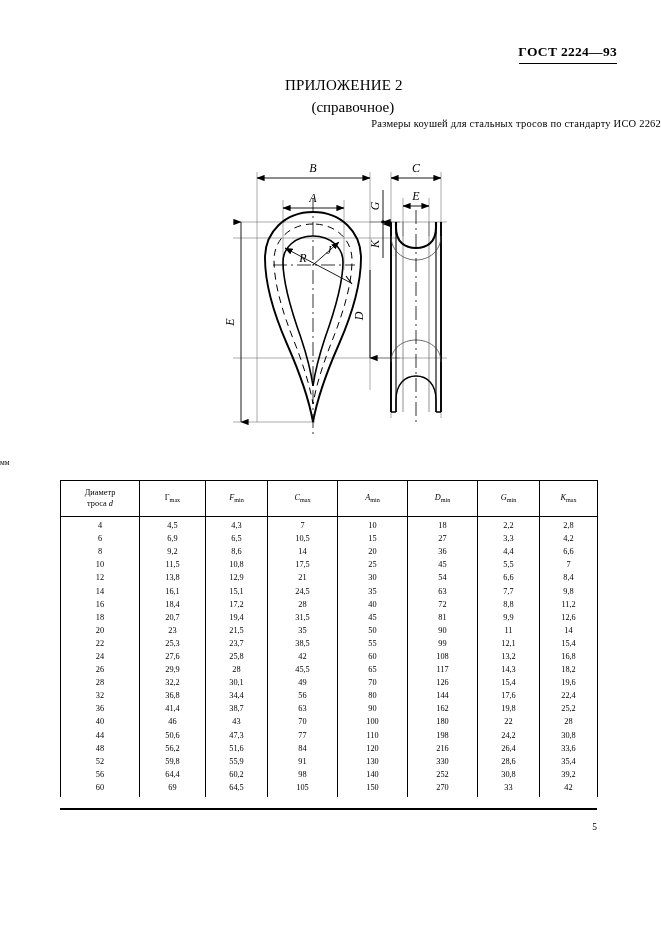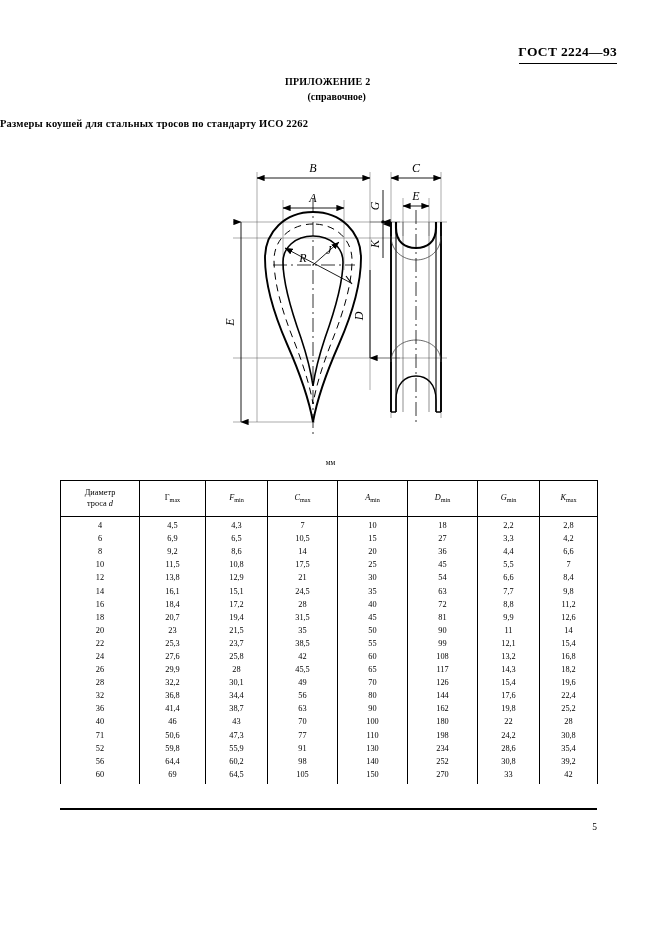--- a/index.html
+++ b/index.html
@@ -40,61 +40,59 @@
     top: 63px;
     width: 98px;
     height: 1px;
     background: #000;
   }
 
   .appendix-block {
     position: absolute;
     left: 285px;
     top: 75px;
-    font-size: 10px;
+    font-size: 15px;
     line-height: 1.45;
-    font-weight: bold;
   }
   .appendix-title {
     text-align: left;
     letter-spacing: 0.2px;
   }
   .appendix-sub {
     text-align: center;
     padding-left: 18px;
   }
 
   .doc-title {
     position: absolute;
     left: 0;
     top: 118px;
     width: 661px;
-    text-align: left;
+    text-align: right;
     font-size: 10.5px;
-    font-weight: bold;
+    font-weight: normal;
     letter-spacing: 0.2px;
   }
 
   
   .drawing {
     position: absolute;
     left: 215px;
     top: 150px;
     width: 250px;
     height: 290px;
   }
   .drawing svg { display: block; }
 
   
   .units-note {
     position: absolute;
     left: 0;
     top: 458px;
     width: 661px;
-    text-align: center;
     font-size: 7.5px;
   }
 
   
   .table-wrap {
     position: absolute;
     left: 60px;
     top: 480px;
     width: 537px;
   }
@@ -504,36 +502,46 @@
             <td class="thick-r">40</td>
             <td>46</td>
             <td>43</td>
             <td>70</td>
             <td>100</td>
             <td class="thick-r">180</td>
             <td>22</td>
             <td>28</td>
           </tr>
           <tr>
-            <td class="thick-r">71</td>
+            <td class="thick-r">44</td>
             <td>50,6</td>
             <td>47,3</td>
             <td>77</td>
             <td>110</td>
             <td class="thick-r">198</td>
             <td>24,2</td>
             <td>30,8</td>
           </tr>
           <tr>
+            <td class="thick-r">48</td>
+            <td>56,2</td>
+            <td>51,6</td>
+            <td>84</td>
+            <td>120</td>
+            <td class="thick-r">216</td>
+            <td>26,4</td>
+            <td>33,6</td>
+          </tr>
+          <tr>
             <td class="thick-r">52</td>
             <td>59,8</td>
             <td>55,9</td>
             <td>91</td>
             <td>130</td>
-            <td class="thick-r">234</td>
+            <td class="thick-r">330</td>
             <td>28,6</td>
             <td>35,4</td>
           </tr>
           <tr>
             <td class="thick-r">56</td>
             <td>64,4</td>
             <td>60,2</td>
             <td>98</td>
             <td>140</td>
             <td class="thick-r">252</td>

